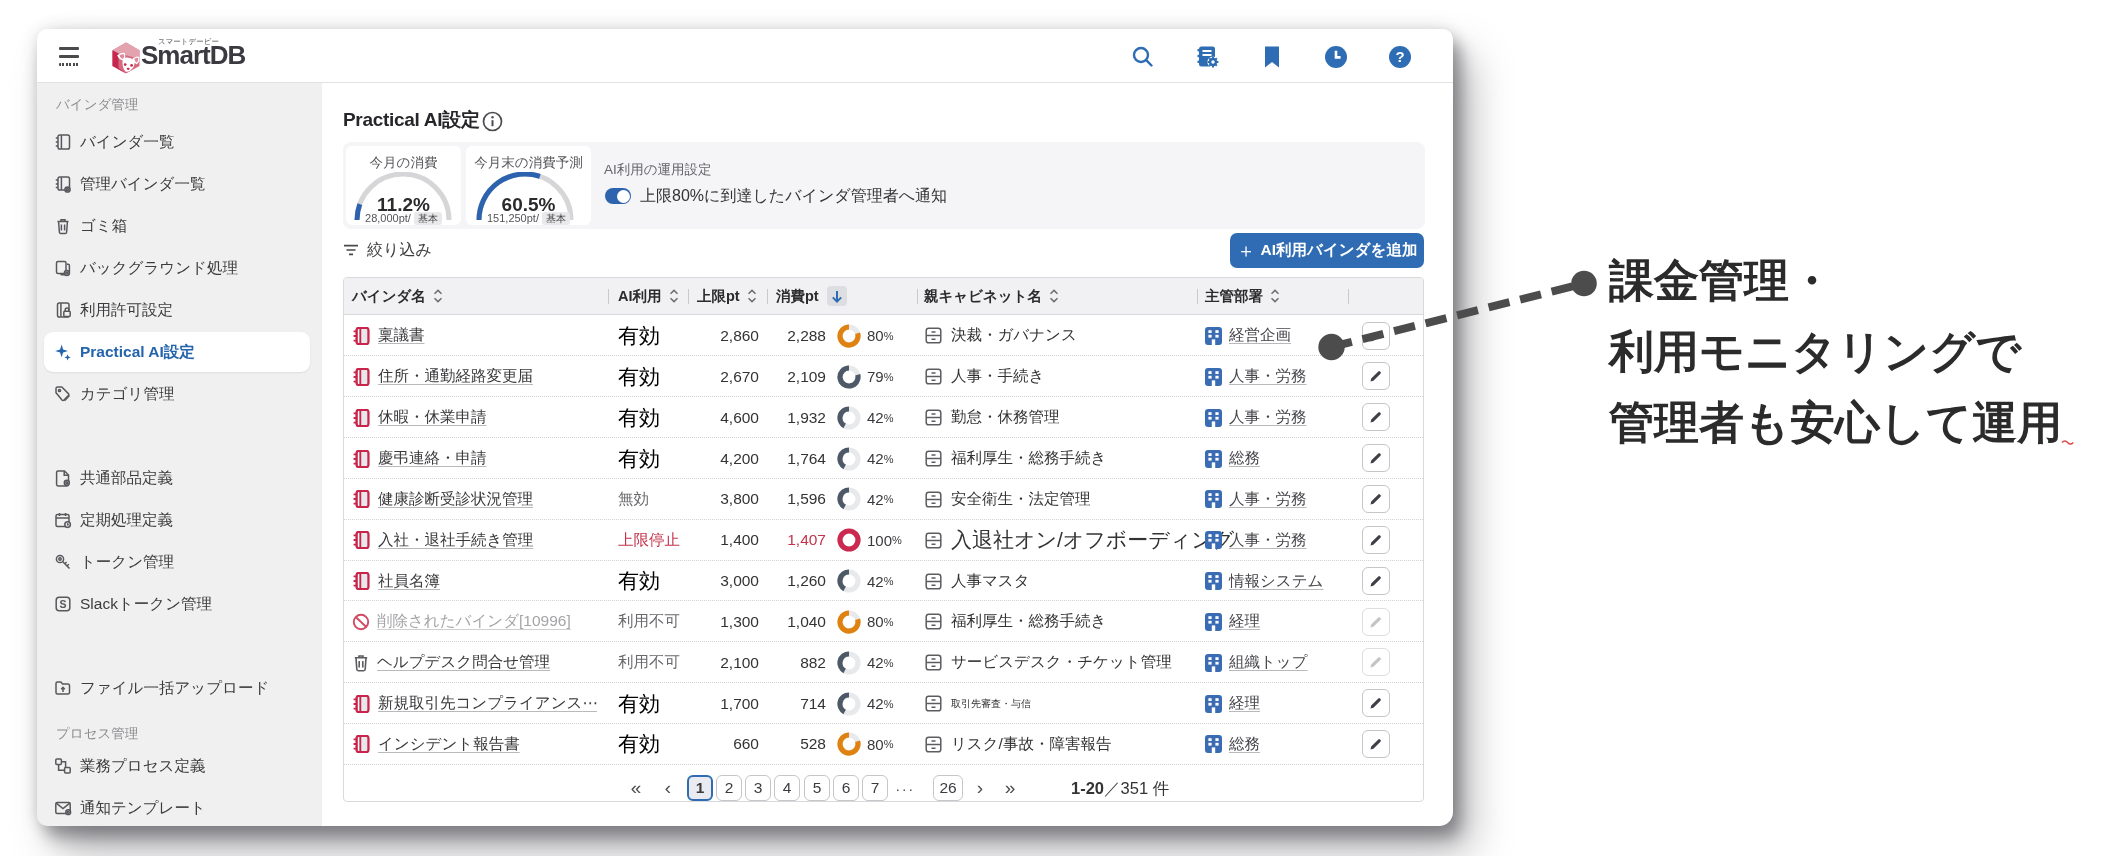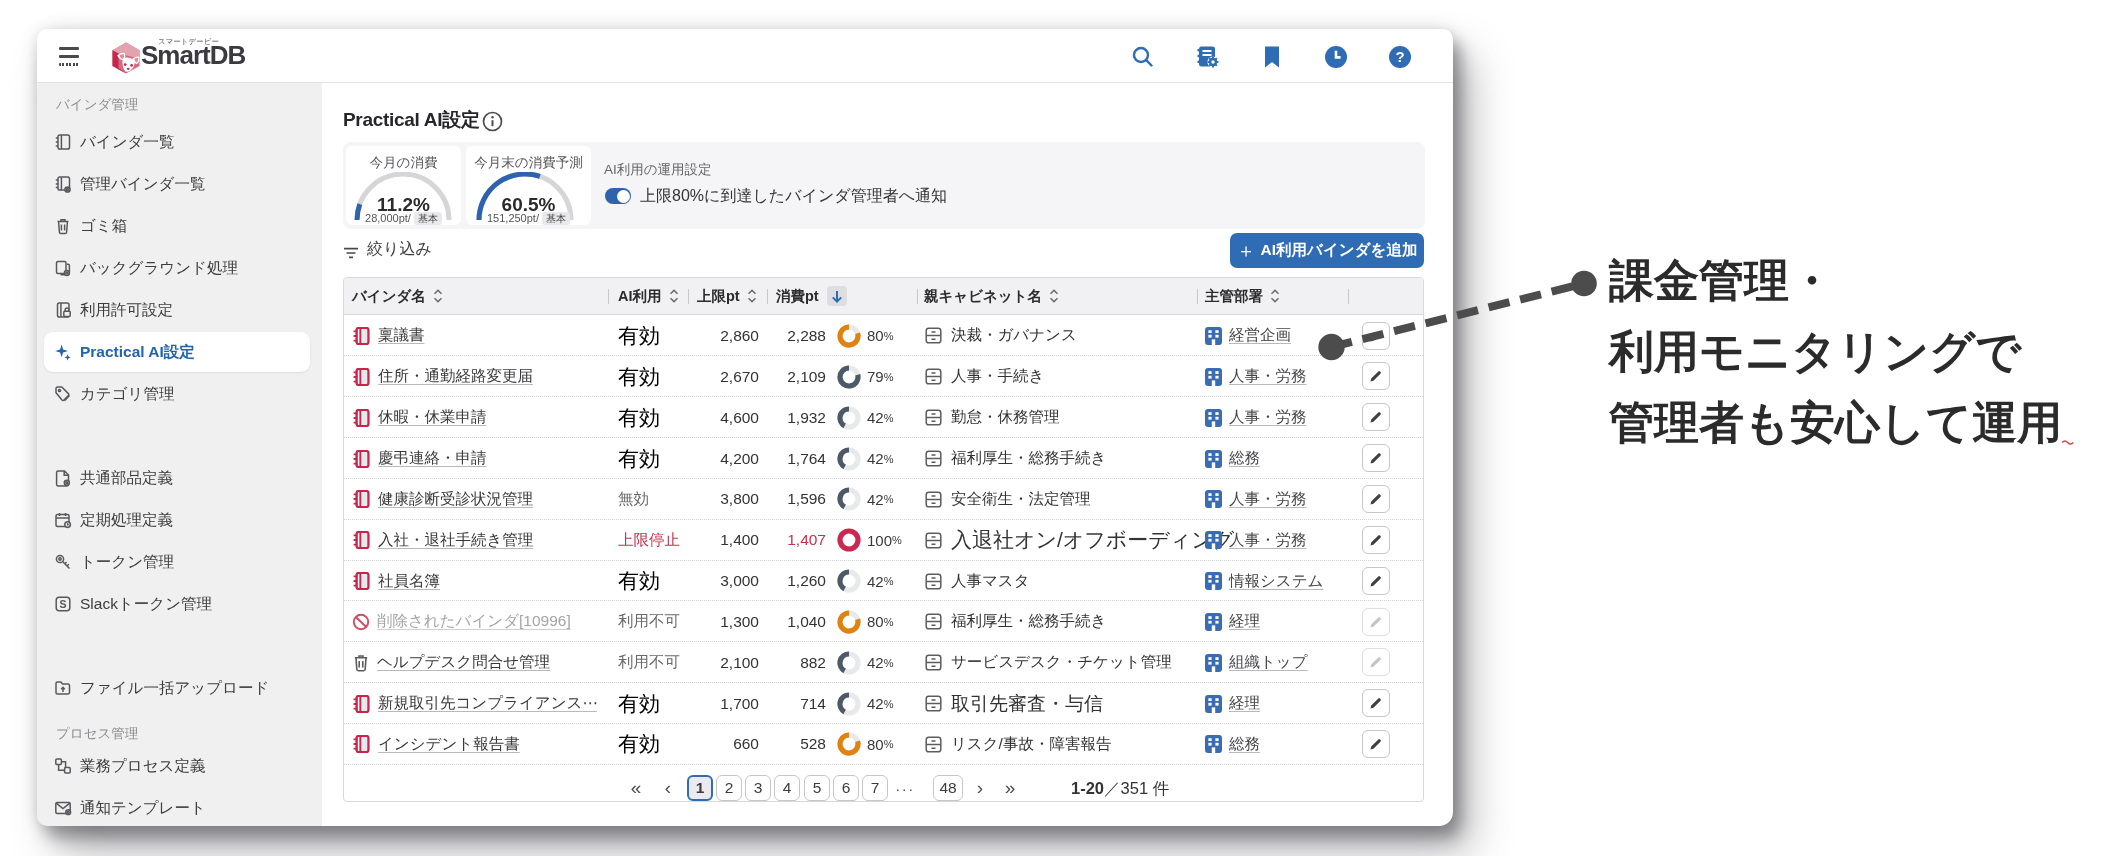--- a/index.html
+++ b/index.html
@@ -29,21 +29,21 @@
 .panel{position:absolute;left:306px;top:113px;width:1082px;height:87px;background:#f5f5f7;border-radius:8px}
 .card{position:absolute;top:4px;height:79px;background:#fff;border-radius:6px}
 .card .ct{position:absolute;top:8px;width:100%;text-align:center;font-size:13.5px;color:#55555a;white-space:nowrap}
 .card .pct{position:absolute;top:48px;width:100%;text-align:center;font-size:19px;font-weight:bold;color:#2b2b2e}
 .card .pts{position:absolute;top:66px;width:100%;text-align:center;font-size:11px;color:#55555a;white-space:nowrap}
 .tagk{display:inline-block;background:#e9e9eb;border-radius:3px;font-size:10px;color:#444;padding:0 4px;line-height:13px}
 .optlabel{position:absolute;left:261px;top:19px;font-size:13.5px;color:#66666b}
 .toggle{position:absolute;left:262px;top:46px;width:26px;height:16px;background:#2e63ad;border-radius:8px}
 .toggle i{position:absolute;right:1.5px;top:1.5px;width:13px;height:13px;background:#fff;border-radius:50%}
 .optline{position:absolute;left:297px;top:44px;font-size:16px;color:#333;white-space:nowrap}
-.filterrow{position:absolute;left:306px;top:211px;height:20px;display:flex;align-items:flex-end;font-size:16px;color:#3d3d40}
+.filterrow{position:absolute;left:306px;top:211px;height:20px;display:flex;align-items:center;font-size:16px;color:#3d3d40}
 .addbtn{position:absolute;left:1193px;top:204px;width:194px;height:35px;background:#2f6cb3;border-radius:7px;color:#fff;font-size:15.5px;font-weight:bold;display:flex;align-items:center;justify-content:center;white-space:nowrap}
 
 .tbl{position:absolute;left:306px;top:248px;width:1081px;height:525px;border:1px solid #d9d9db;border-radius:4px;background:#fff}
 .thead{position:absolute;left:0;top:0;width:100%;height:37px;background:#f1f1f3;border-bottom:1px solid #d9d9db;border-radius:3px 3px 0 0}
 .th{position:absolute;top:0;height:36px;display:flex;align-items:center;font-size:14.5px;font-weight:bold;color:#2b2b2e;white-space:nowrap}
 .vsep{position:absolute;top:11px;height:15px;width:1px;background:#c9c9cc}
 .row{position:absolute;left:0;width:100%;height:40.85px;border-bottom:1px dotted #d2d2d5}
 .cell{position:absolute;top:0;height:40.85px;display:flex;align-items:center;white-space:nowrap}
 .bname{font-size:15.5px;color:#39393c;text-decoration:underline;text-decoration-color:#b9b9bc;text-underline-offset:3px}
 .gray .bname{color:#a5a5a8;text-decoration-color:#cfcfd2}
@@ -734,21 +734,21 @@
             <path d="M7.66 19.89 A9 9 0 0 1 12 3" fill="none" stroke="#4d5967" stroke-width="5.2"></path>
           </svg>
         </div>
     <div class="cell pcttxt" style="left:523px">42<small>%</small></div>
     <div class="cell" style="left:581px">
           <svg width="17" height="17" viewBox="0 0 17 17" fill="none" stroke="#5c5c60" stroke-width="1.5">
             <rect x="1.2" y="1.2" width="14.6" height="14.6" rx="2.6"></rect>
             <path d="M1.2 8.5h14.6"></path>
             <path d="M6.5 4.9h4M6.5 12.3h4"></path>
           </svg>
-          <span style="margin-left:9px;font-size:19px">取引先審査・与信</span>
+          <span style="margin-left:9px;font-size:10px">取引先審査・与信</span>
         </div>
     <div class="cell" style="left:861px">
           <svg width="17" height="18" viewBox="0 0 17 18">
             <rect width="17" height="18" rx="3" fill="#3a6cb4"></rect>
             <rect x="3.4" y="3.2" width="3.2" height="2.8" fill="#fff"></rect>
             <rect x="10.4" y="3.2" width="3.2" height="2.8" fill="#fff"></rect>
             <rect x="3.4" y="7.8" width="3.2" height="2.8" fill="#fff"></rect>
             <rect x="10.4" y="7.8" width="3.2" height="2.8" fill="#fff"></rect>
             <rect x="6.8" y="12.4" width="3.4" height="5.6" fill="#fff"></rect>
           </svg>
@@ -810,21 +810,21 @@
     <div class="parr" style="left:282px;font-size:19px">«</div>
     <div class="parr" style="left:314px;font-size:19px">‹</div>
     <div class="pbox on" style="left:343px">1</div>
     <div class="pbox" style="left:372px">2</div>
     <div class="pbox" style="left:401px">3</div>
     <div class="pbox" style="left:430px">4</div>
     <div class="pbox" style="left:460px">5</div>
     <div class="pbox" style="left:489px">6</div>
     <div class="pbox" style="left:518px">7</div>
     <div class="parr" style="left:551px;letter-spacing:1.5px;font-size:15px">···</div>
-    <div class="pbox" style="left:589px;width:30px">48</div>
+    <div class="pbox" style="left:589px;width:30px">26</div>
     <div class="parr" style="left:626px;font-size:19px">›</div>
     <div class="parr" style="left:656px;font-size:19px">»</div>
     <div class="ptotal"><b>1-20</b>／351 件</div>
   </div>
 </div>
 </div>
 <svg style="position:absolute;left:0;top:0;width:2101px;height:856px;z-index:10;pointer-events:none" width="2101" height="856">
   <line x1="1331" y1="347" x2="1584" y2="283.5" stroke="#4c4c4c" stroke-width="8" stroke-dasharray="21.5 11"></line>
   <circle cx="1331.5" cy="347" r="13.2" fill="#4c4c4c"></circle>
   <circle cx="1584" cy="283.5" r="12.8" fill="#4c4c4c"></circle>

